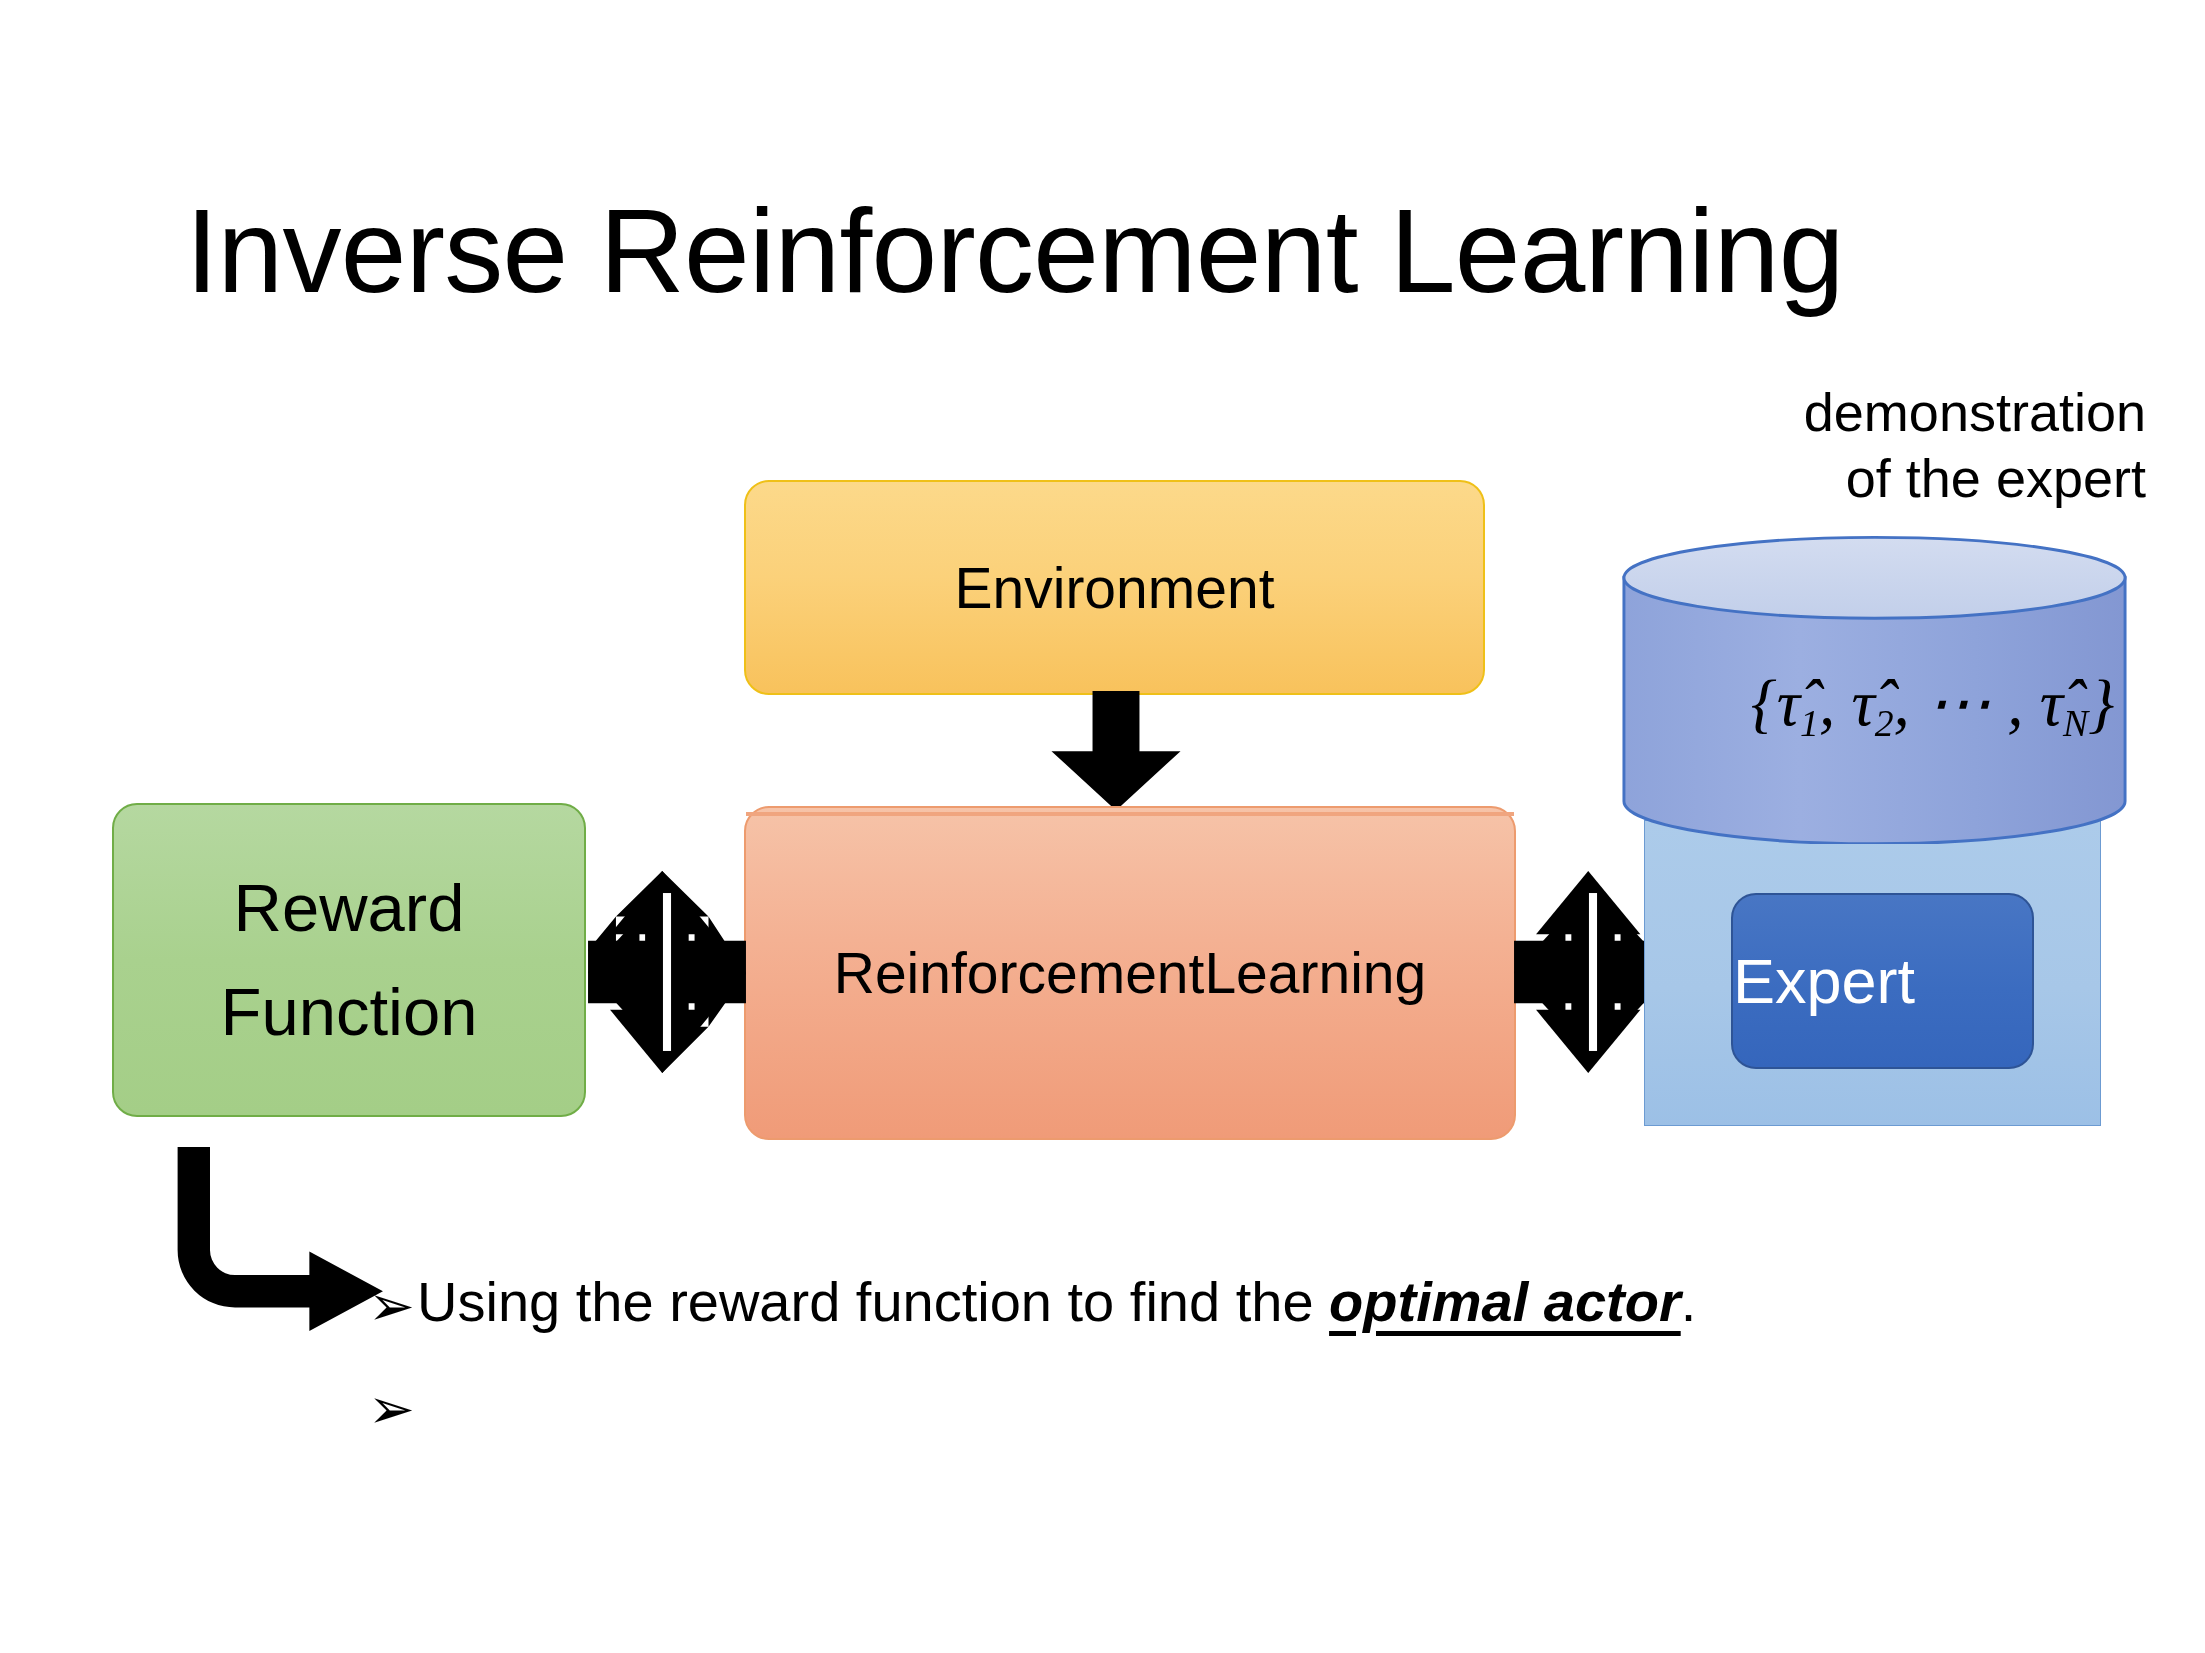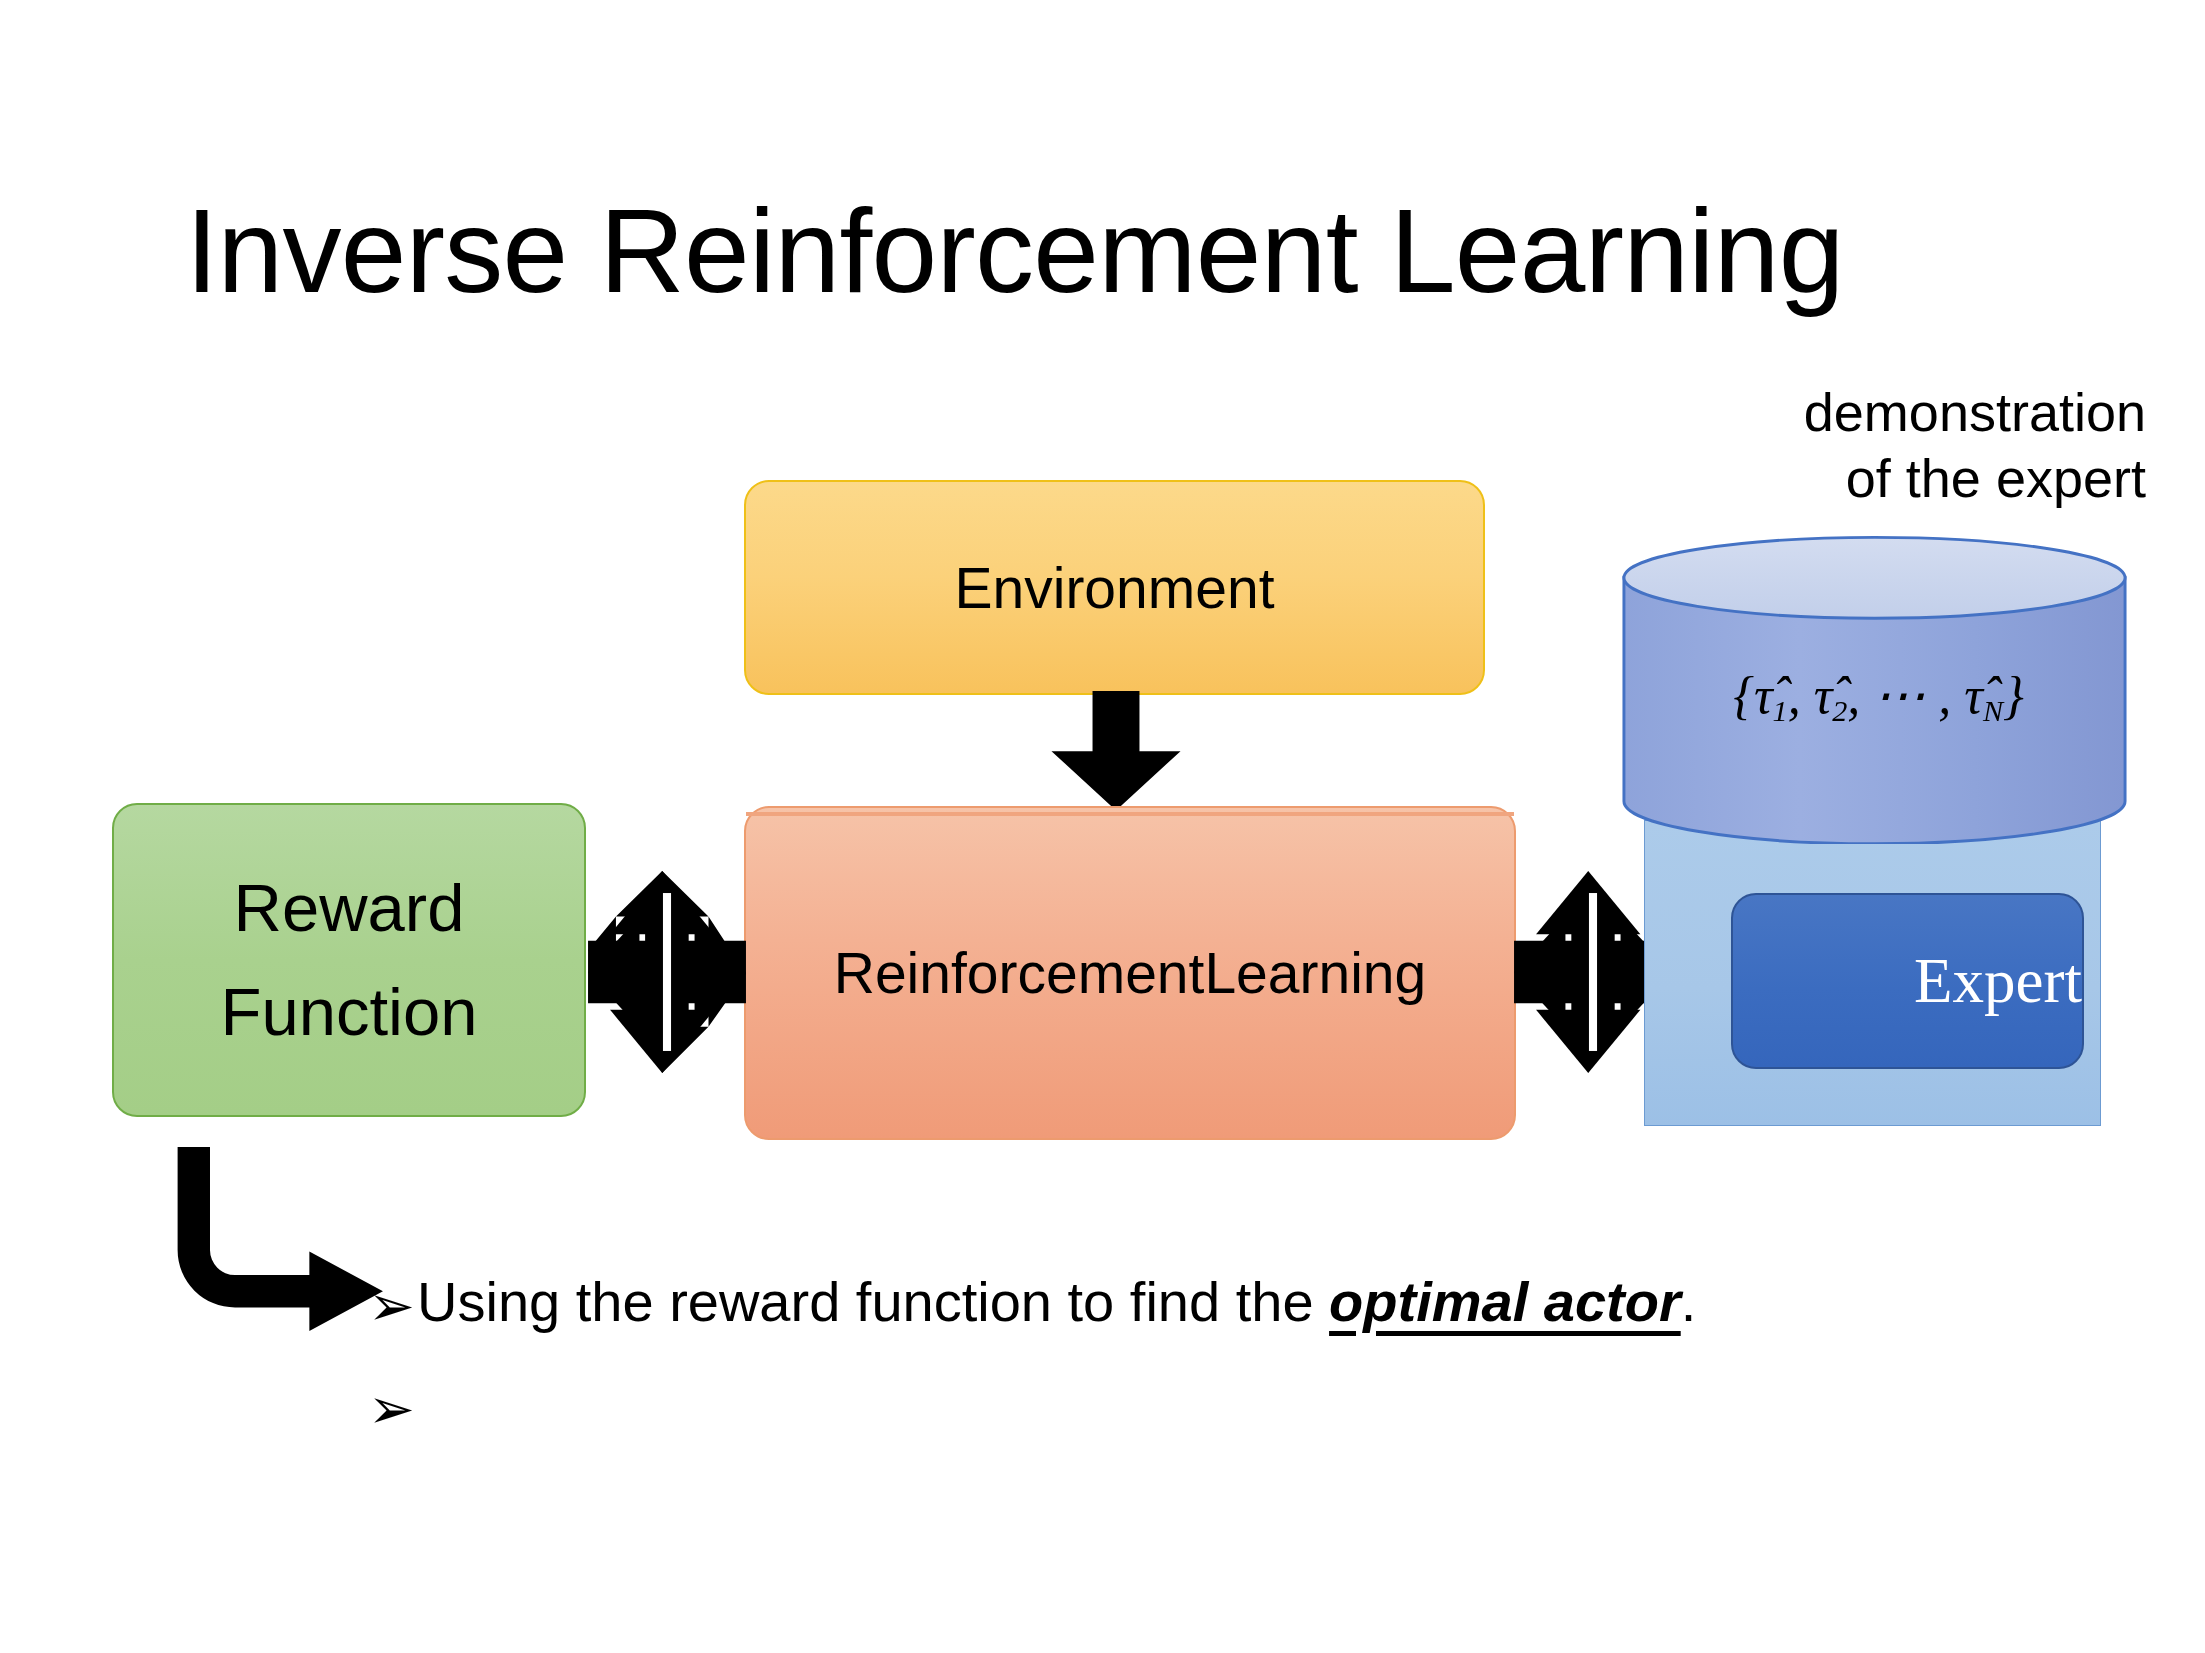--- a/index.html
+++ b/index.html
@@ -114,43 +114,42 @@
     left: 1621px;
     top: 535px;
     width: 507px;
     height: 309px;
   }
 
   .expert-chip {
     position: absolute;
     left: 1731px;
     top: 893px;
-    width: 353px;
+    width: 303px;
     height: 176px;
     border-radius: 25px;
     background: linear-gradient(180deg, #4876C4 0%, #3B6CC0 55%, #3566BC 100%);
     border: 2.9px solid #2E5496;
     display: flex;
     align-items: center;
-    justify-content: flex-end;
+    justify-content: flex-start;
     color: #FFFFFF;
     font-size: 63px;
     box-sizing: border-box;
-    font-family: Liberation Serif, serif;
   }
 
   .tau-formula {
     position: absolute;
-    left: 1658px;
+    left: 1712px;
     top: 665px;
     width: 441px;
     text-align: center;
     font-family: "Liberation Serif", serif;
     font-style: italic;
-    font-size: 52px;
+    font-size: 65px;
     color: #000000;
     white-space: nowrap;
   }
   .tau-formula sub {
     font-size: 0.58em;
     font-style: italic;
     vertical-align: -0.28em;
   }
 
   

